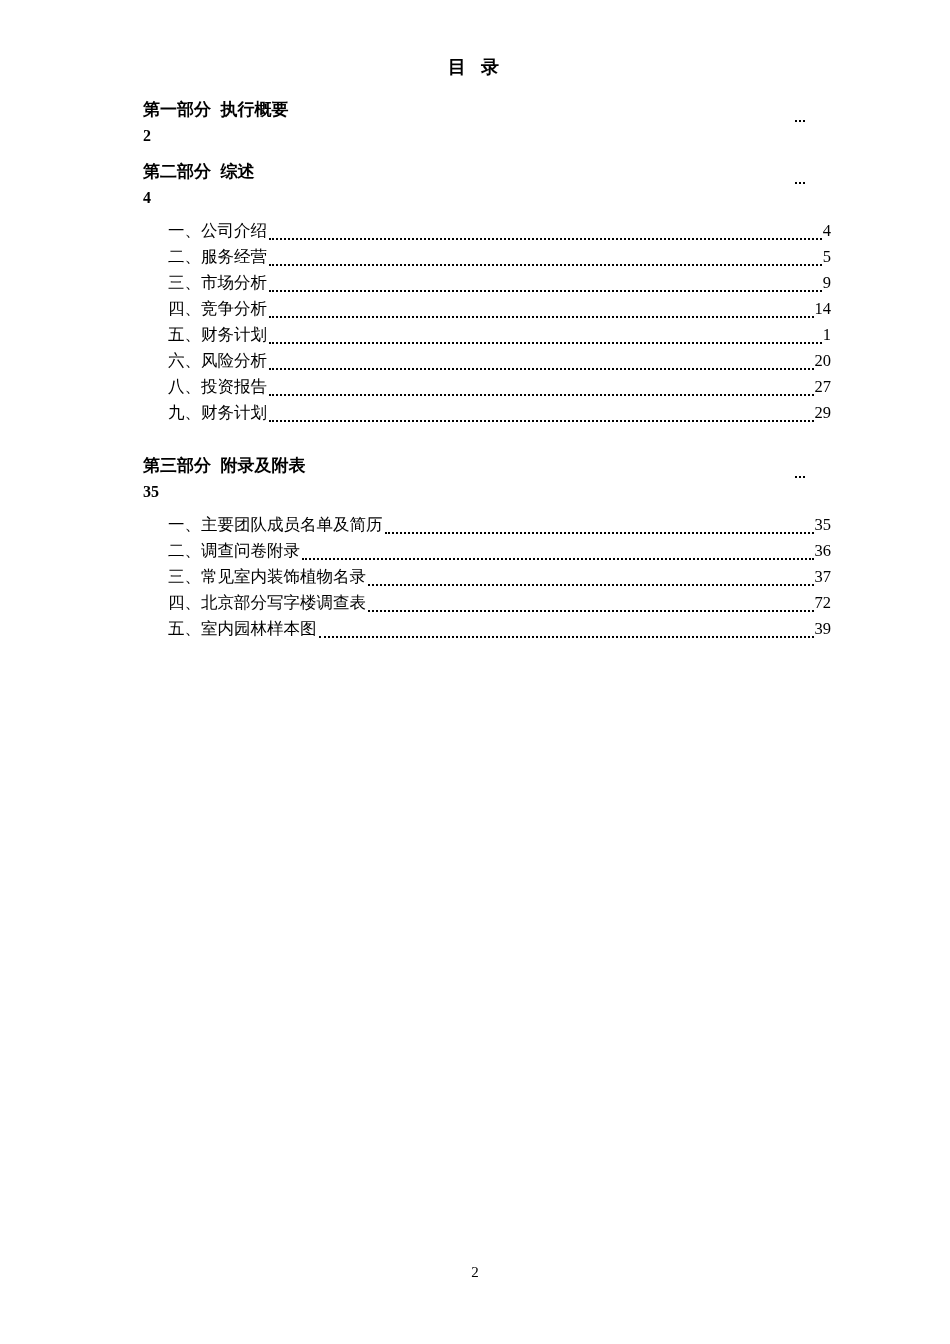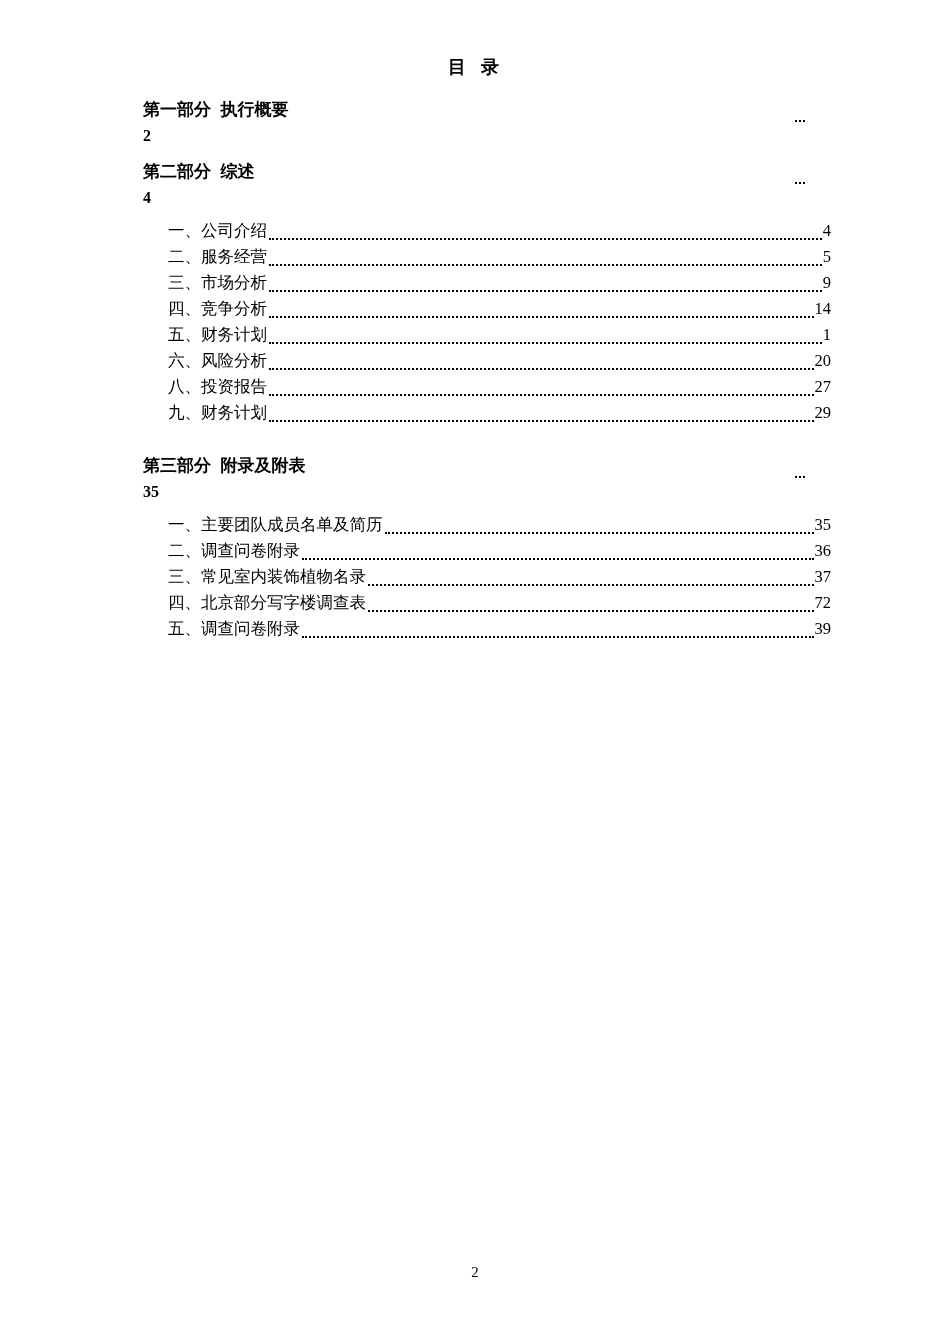--- a/index.html
+++ b/index.html
@@ -149,21 +149,21 @@
           <span class="label">三、常见室内装饰植物名录</span>
           <span class="leader"></span>
           <span class="pagenum">37</span>
         </div>
         <div class="toc-row sub">
           <span class="label">四、北京部分写字楼调查表</span>
           <span class="leader"></span>
           <span class="pagenum">72</span>
         </div>
         <div class="toc-row sub">
-          <span class="label">五、调查问卷附录</span>
+          <span class="label">五、室内园林样本图</span>
           <span class="leader"></span>
           <span class="pagenum">39</span>
         </div>
       </div>
   </div>
   <div class="footer">
     <span>2</span>
   </div>
 </div>
 

